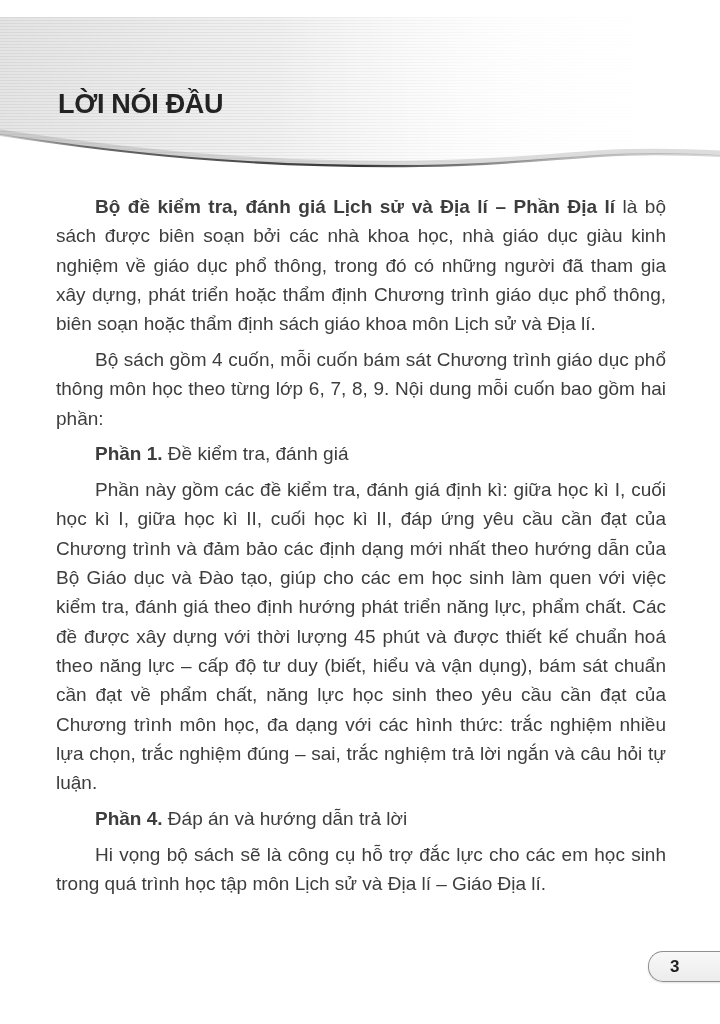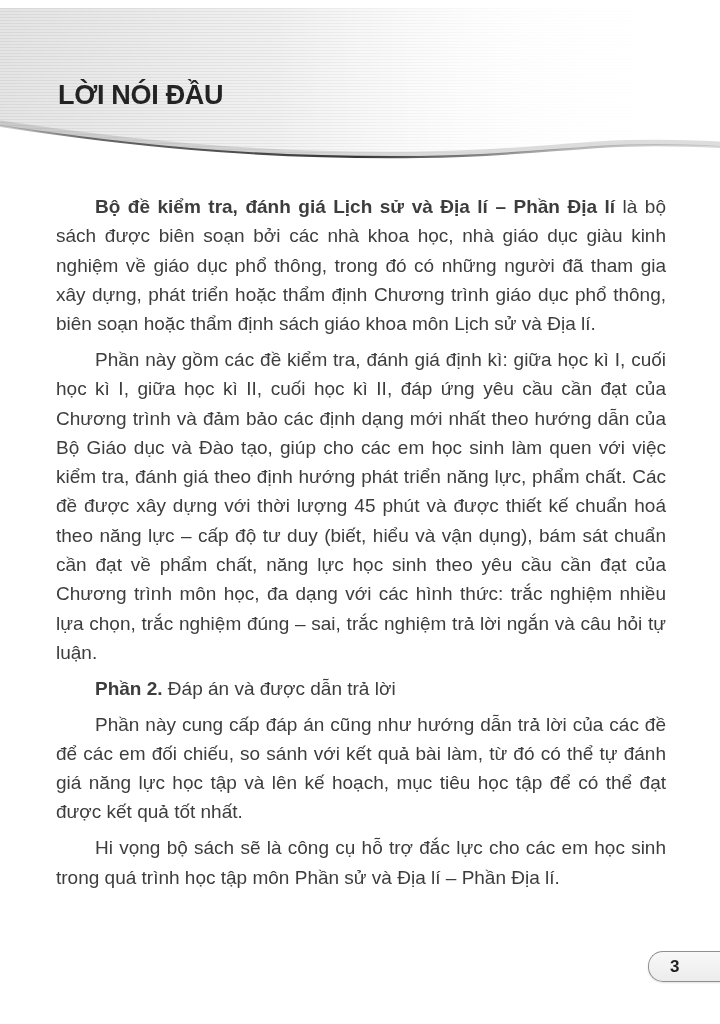--- a/index.html
+++ b/index.html
@@ -12,21 +12,21 @@
     position: relative;
     width: 720px;
     height: 1024px;
     background: #ffffff;
     overflow: hidden;
   }
 
   
   .page-header {
     position: absolute;
-    top: 8px; left: 0;
+    top: 17px; left: 0;
     width: 720px;
     height: 160px;
   }
   .header-bg {
     position: absolute;
     inset: 0;
     background:
       linear-gradient(90deg, rgba(255,255,255,0) 38%, rgba(255,255,255,0.8) 72%, #ffffff 96%),
       repeating-linear-gradient(180deg,
         rgba(0,0,0,0.055) 0px, rgba(0,0,0,0.055) 1px,
@@ -110,29 +110,30 @@
       </defs>
       <path d="M0,18 C120,36 250,51 420,49 C560,47 590,32 720,39 L720,60 L0,60 Z" fill="#ffffff"></path>
       <path d="M0,15 C120,33 250,48 420,46 C560,44 590,29 720,36" fill="none" stroke="rgba(120,120,120,0.25)" stroke-width="5"></path>
       <path d="M0,18 C120,36 250,51 420,49 C560,47 590,32 720,39" fill="none" stroke="url(#sw)" stroke-width="2.2"></path>
     </svg>
   </header>
 
   <main class="preface">
     <p class="para"><span class="bi">Bộ đề kiểm tra, đánh giá Lịch sử và Địa lí – Phần Địa lí</span><span> là bộ sách được biên soạn bởi các nhà khoa học, nhà giáo dục giàu kinh nghiệm về giáo dục phổ thông, trong đó có những người đã tham gia xây dựng, phát triển hoặc thẩm định Chương trình giáo dục phổ thông, biên soạn hoặc thẩm định sách giáo khoa môn </span><span class="i">Lịch sử và Địa lí.</span></p>
 
+    <p class="para">Bộ sách gồm 4 cuốn, mỗi cuốn bám sát Chương trình giáo dục phổ thông môn học theo từng lớp 6, 7, 8, 9. Nội dung mỗi cuốn bao gồm hai phần:</p>
 
+    <p class="para"><span class="b">Phần 1.</span><span> Đề kiểm tra, đánh giá</span></p>
 
     <p class="para">Phần này gồm các đề kiểm tra, đánh giá định kì: giữa học kì I, cuối học kì I, giữa học kì II, cuối học kì II, đáp ứng yêu cầu cần đạt của Chương trình và đảm bảo các định dạng mới nhất theo hướng dẫn của Bộ Giáo dục và Đào tạo, giúp cho các em học sinh làm quen với việc kiểm tra, đánh giá theo định hướng phát triển năng lực, phẩm chất. Các đề được xây dựng với thời lượng 45 phút và được thiết kế chuẩn hoá theo năng lực – cấp độ tư duy (biết, hiểu và vận dụng), bám sát chuẩn cần đạt về phẩm chất, năng lực học sinh theo yêu cầu cần đạt của Chương trình môn học, đa dạng với các hình thức: trắc nghiệm nhiều lựa chọn, trắc nghiệm đúng – sai, trắc nghiệm trả lời ngắn và câu hỏi tự luận.</p>
 
-    <p class="para"><span class="b">Phần 2.</span><span> Đáp án và được dẫn trả lời</span></p>
+    <p class="para"><span class="b">Phần 4.</span><span> Đáp án và hướng dẫn trả lời</span></p>
 
-    <p class="para">Phần này cung cấp đáp án cũng như hướng dẫn trả lời của các đề để các em đối chiếu, so sánh với kết quả bài làm, từ đó có thể tự đánh giá năng lực học tập và lên kế hoạch, mục tiêu học tập để có thể đạt được kết quả tốt nhất.</p>
 
-    <p class="para"><span>Hi vọng bộ sách sẽ là công cụ hỗ trợ đắc lực cho các em học sinh trong quá trình học tập môn </span><span class="i">Phần sử và Địa lí – Phần Địa lí.</span></p>
+    <p class="para"><span>Hi vọng bộ sách sẽ là công cụ hỗ trợ đắc lực cho các em học sinh trong quá trình học tập môn </span><span class="i">Lịch sử và Địa lí – Giáo Địa lí.</span></p>
 
   </main>
 
   <div class="page-tab">
     <span>3</span>
   </div>
 
 </div>
 
 </body></html>

